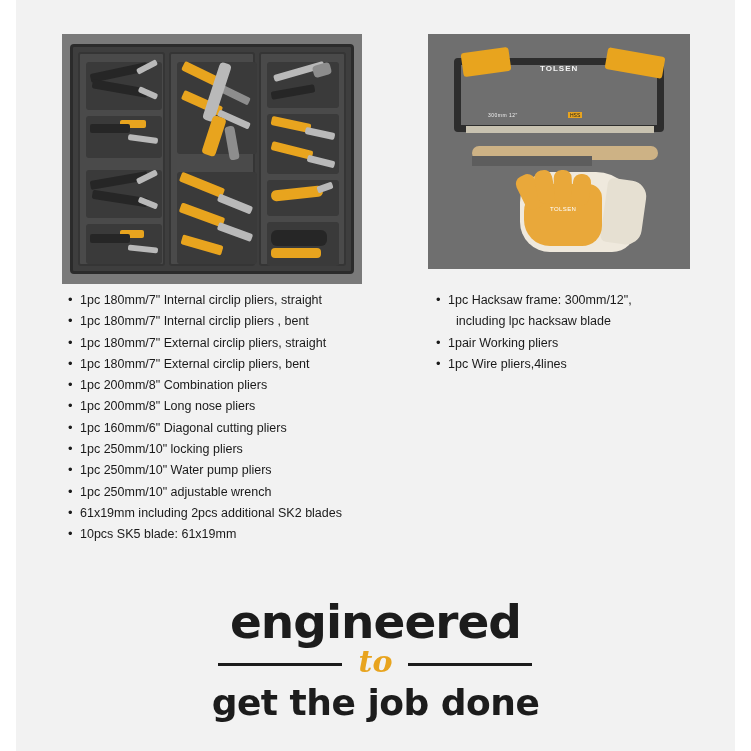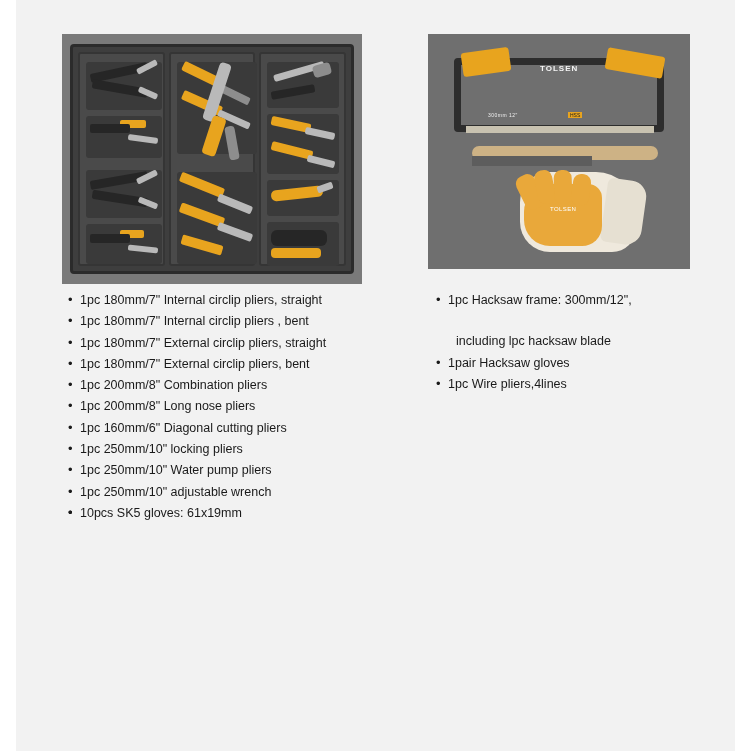--- a/index.html
+++ b/index.html
@@ -420,31 +420,41 @@
         <li><span>1pc 180mm/7" Internal circlip pliers , bent</span></li>
         <li><span>1pc 180mm/7" External circlip pliers, straight</span></li>
         <li><span>1pc 180mm/7" External circlip pliers, bent</span></li>
         <li><span>1pc 200mm/8" Combination pliers</span></li>
         <li><span>1pc 200mm/8" Long nose pliers</span></li>
         <li><span>1pc 160mm/6" Diagonal cutting pliers</span></li>
         <li><span>1pc 250mm/10" locking pliers</span></li>
         <li><span>1pc 250mm/10" Water pump pliers</span></li>
         <li><span>1pc 250mm/10" adjustable wrench</span></li>
         <li class="multiline">
+          <span class="indent-line">61x19mm including 2pcs additional SK2 blades</span>
         </li>
-        <li><span>10pcs SK5 gloves: 61x19mm</span></li>
+        <li><span>10pcs SK5 blade: 61x19mm</span></li>
       </ul>
     </div>
 
     <div class="list-right">
       <ul class="spec">
         <li class="multiline">
           <span class="indent-line">1pc Hacksaw frame: 300mm/12",</span>
-          <span class="indent-line" style="padding-left:8px;margin-top:20px;">including lpc hacksaw blade</span>
+          <span class="indent-line" style="padding-left:8px;">including lpc hacksaw blade</span>
         </li>
-        <li><span>1pair Hacksaw gloves</span></li>
+        <li><span>1pair Working pliers</span></li>
         <li><span>1pc Wire pliers,4lines</span></li>
       </ul>
     </div>
   </div>
 
+  <div class="slogan">
+    <div class="slogan-top">engineered</div>
+    <div class="slogan-mid">
+      <div class="rule rule-l"></div>
+      <div class="rule rule-r"></div>
+      <div class="slogan-to">to</div>
+    </div>
+    <div class="slogan-bot">get the job done</div>
+  </div>
 
 </div>
 
 </body></html>

